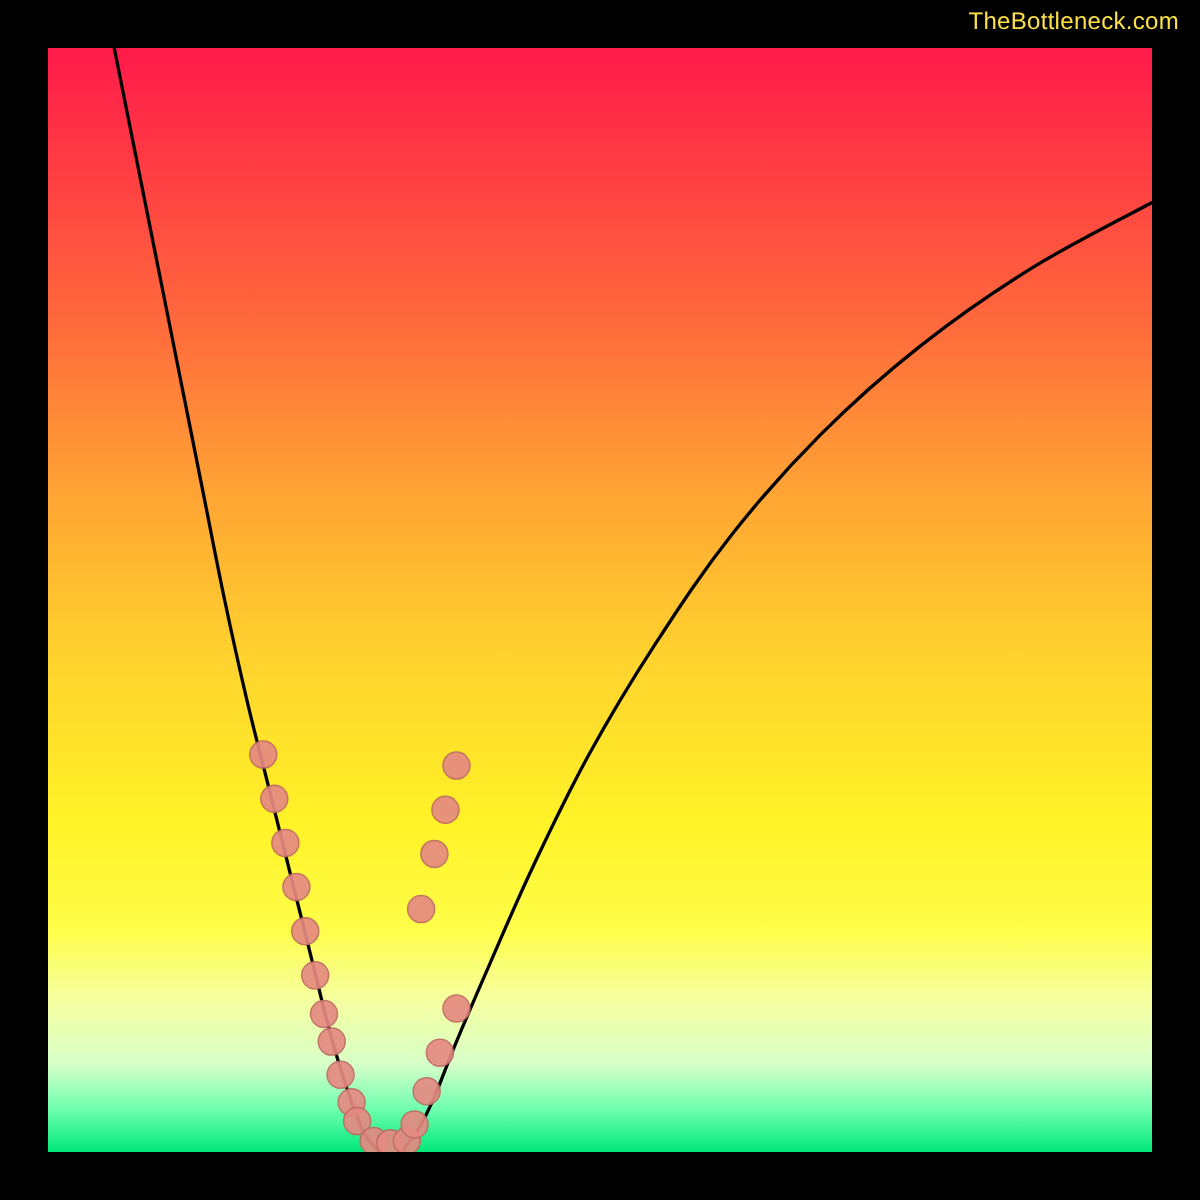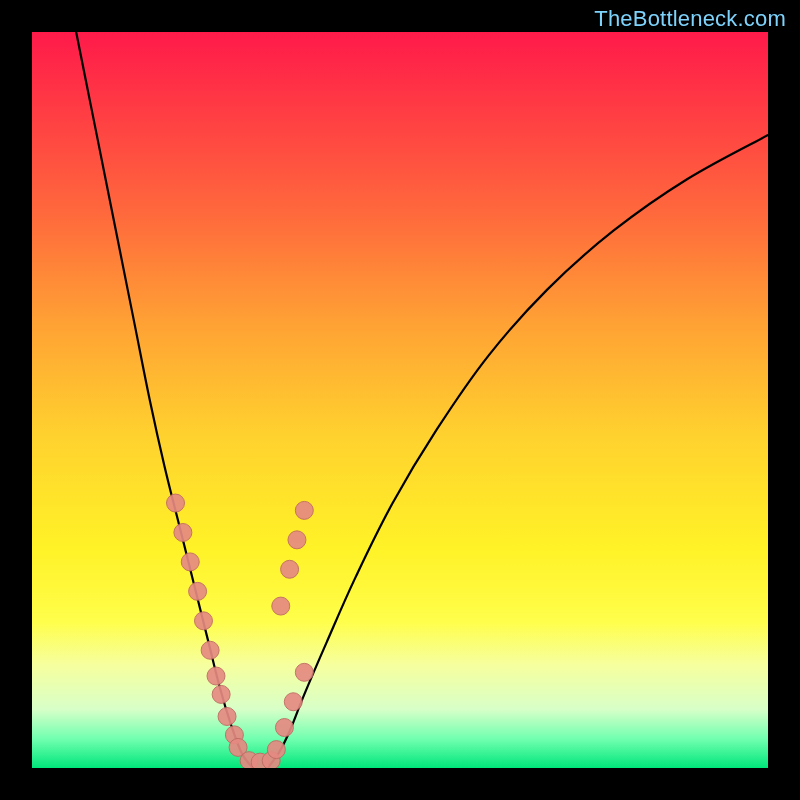--- a/index.html
+++ b/index.html
@@ -48,22 +48,22 @@
   svg.curves {
     position: absolute;
     inset: 0;
     width: 736px;
     height: 736px;
   }
   .watermark {
     position: absolute;
     top: 6px;
     right: 14px;
-    color: #7dd3fc;
-    font-size: 22px;
+    color: #fde047;
+    font-size: 16px;
     font-weight: 500;
     letter-spacing: 0.2px;
   }
 </style>
 </head>
 <body>
 
 <div class="frame">
   <div class="plot-area">
     <div class="gradient"></div>

